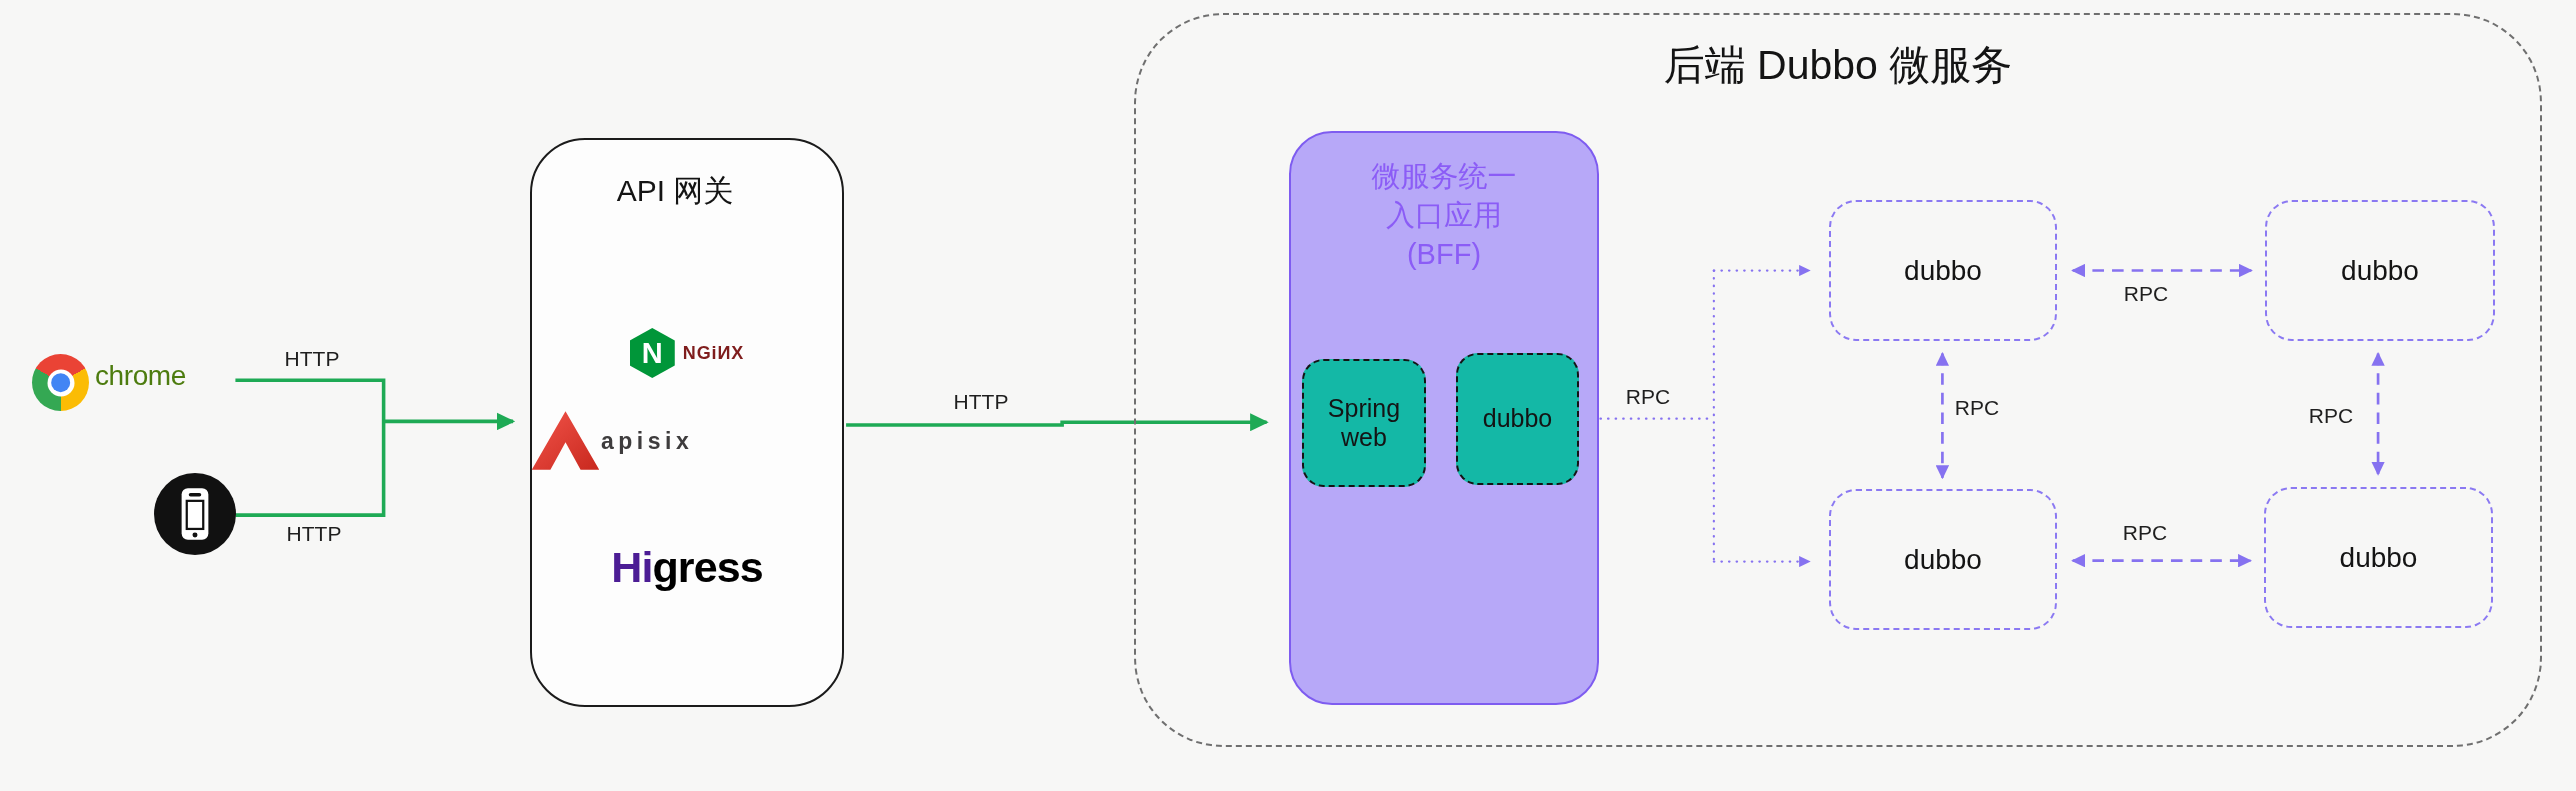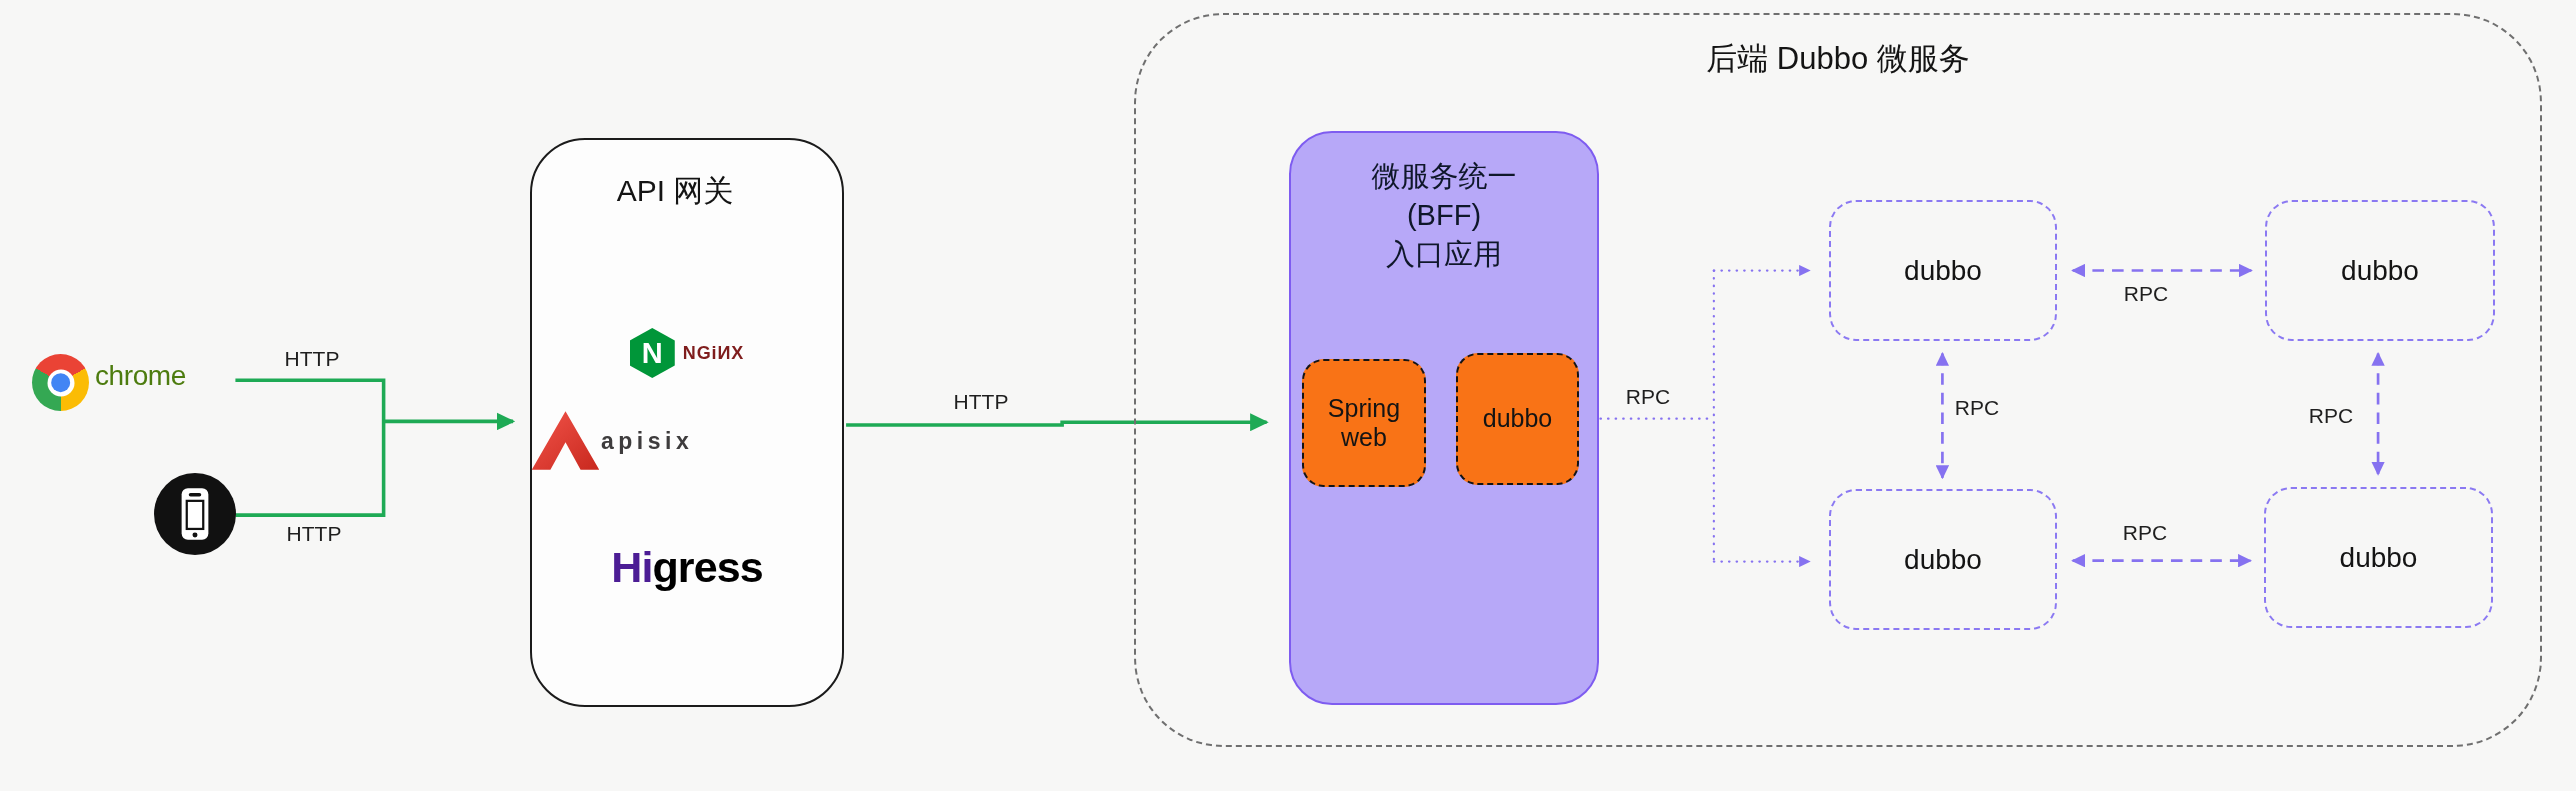--- a/index.html
+++ b/index.html
@@ -85,34 +85,34 @@
   .higress-hi { color: #4c1d95; }
   .higress-gress { color: #000000; }
 
   
   .backend-box {
     left: 1134px; top: 13.4px; width: 1408px; height: 734px;
     border: 2.7px dashed #6f6f6f; border-radius: 89px;
   }
   .backend-title {
     left: 1134px; top: 38px; width: 1408px;
-    text-align: center; font-size: 31px; color: #141414;
+    text-align: center; font-size: 41px; color: #141414;
   }
 
   
   .bff-box {
     left: 1289px; top: 131px; width: 310px; height: 574px;
     background: #b7a8f8; border: 2.7px solid #7e5cf0; border-radius: 43px;
   }
   .bff-title {
     left: 1289px; top: 157px; width: 310px;
-    text-align: center; font-size: 29px; line-height: 39px; color: #0f172a;
+    text-align: center; font-size: 29px; line-height: 39px; color: #8b5cf6;
   }
   .mod-box {
-    background: #f97316; border: 2.7px dashed #141414; border-radius: 21.4px;
+    background: #14b8a6; border: 2.7px dashed #141414; border-radius: 21.4px;
     display: flex; align-items: center; justify-content: center;
     text-align: center; font-size: 25px; line-height: 29.5px; color: #141414;
   }
   .mod-spring { left: 1302px; top: 359px; width: 124px; height: 128px; padding: 0 16px; }
   .mod-dubbo  { left: 1456px; top: 353px; width: 123px; height: 132px; }
 
   
   .svc-box {
     border: 2.7px dashed #8b79f2; border-radius: 27px;
     display: flex; align-items: center; justify-content: center;
@@ -198,22 +198,22 @@
   <div class="abs higress-block">
     <span class="higress-hi">Hi</span><span class="higress-gress">gress</span>
   </div>
 
   <div class="abs backend-box"></div>
   <div class="abs backend-title">后端 Dubbo 微服务</div>
 
   <div class="abs bff-box"></div>
   <div class="abs bff-title">
     <div>微服务统一</div>
+    <div>入口应用</div>
     <div>(BFF)</div>
-    <div>入口应用</div>
   </div>
   <div class="abs mod-box mod-spring">Spring web</div>
   <div class="abs mod-box mod-dubbo">dubbo</div>
 
   <div class="abs lbl" style="left:1648px; top:397px;">RPC</div>
   <div class="abs lbl" style="left:2146px; top:294px;">RPC</div>
   <div class="abs lbl" style="left:1977px; top:408px;">RPC</div>
   <div class="abs lbl" style="left:2331px; top:416px;">RPC</div>
   <div class="abs lbl" style="left:2145px; top:533px;">RPC</div>
 

